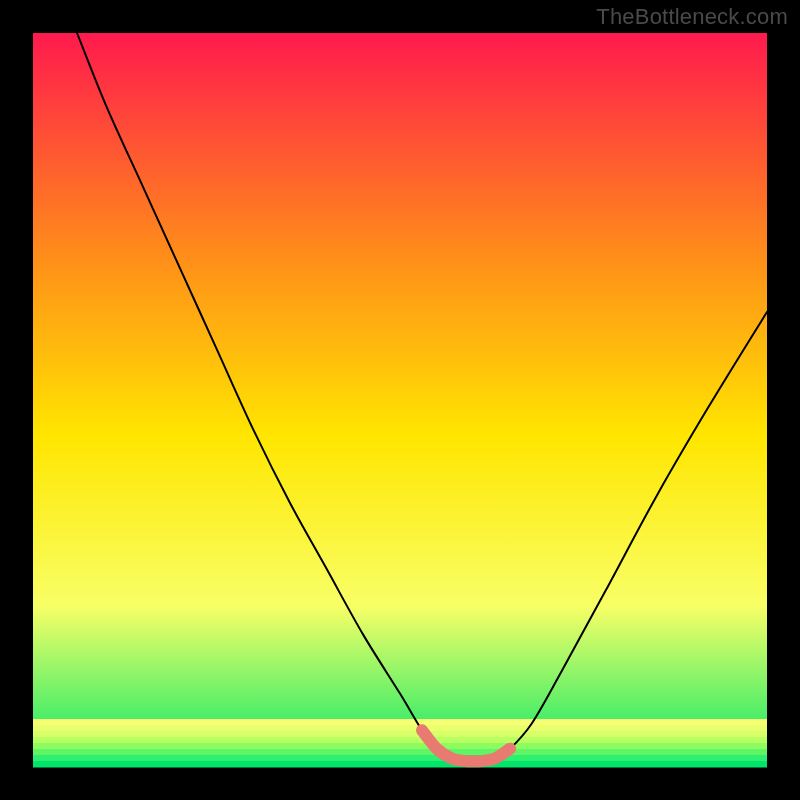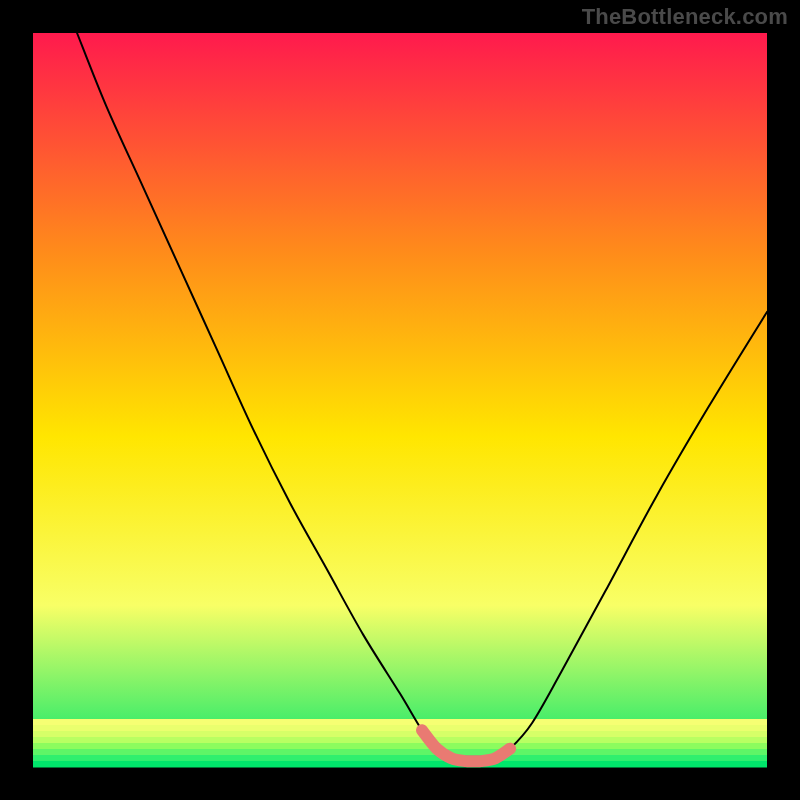--- a/index.html
+++ b/index.html
@@ -16,21 +16,21 @@
     width: 800px;
     height: 800px;
     background: #000;
   }
   .watermark {
     position: absolute;
     top: 4px;
     right: 12px;
     color: #4a4a4a;
     font-size: 22px;
-    font-weight: 700;
+    font-weight: 400;
     letter-spacing: 0.2px;
     z-index: 50;
   }
   svg.plot {
     position: absolute;
     left: 0;
     top: 0;
   }
 </style>
 </head>

